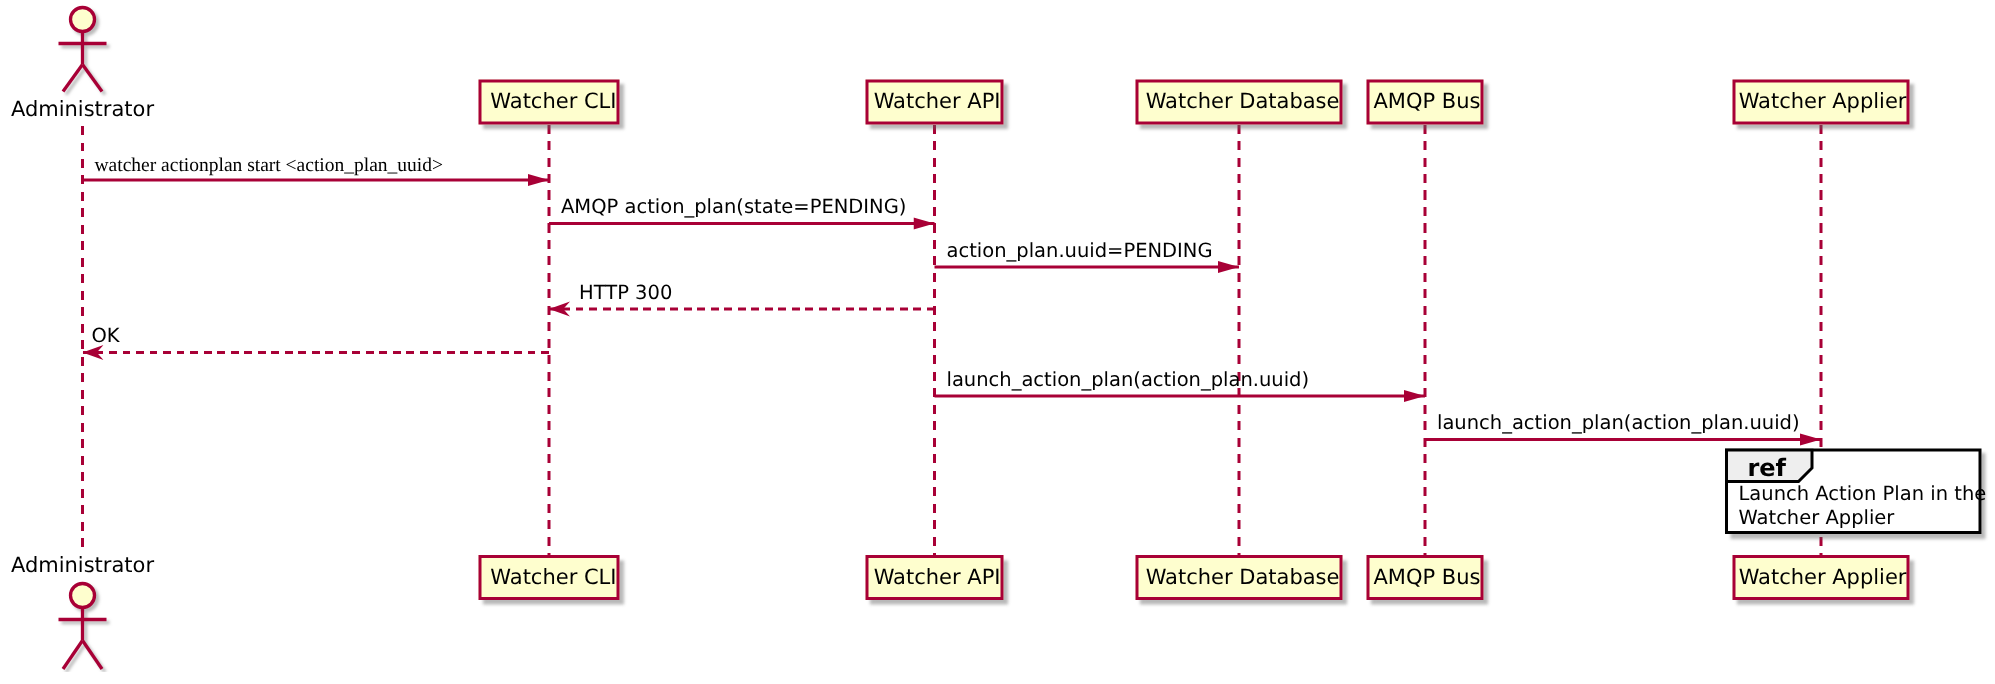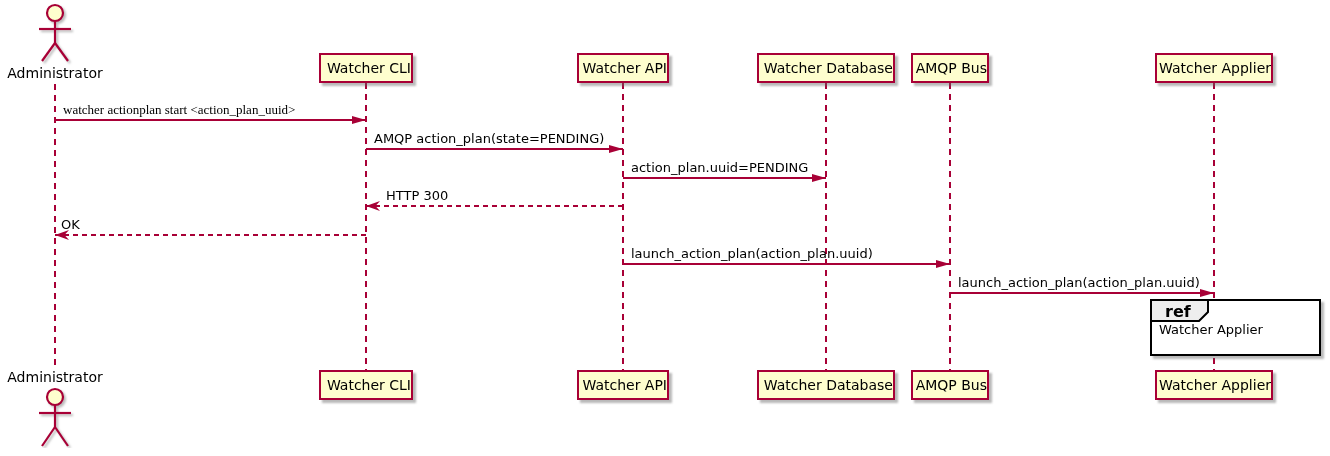--- a/index.html
+++ b/index.html
@@ -144,20 +144,21 @@
       <polygon points="0,1 14,5 0,9" fill="#A80036"></polygon>
     </svg>
   </div>
 
   <div class="refbox">
     <svg class="ref-tab" width="60" height="23" viewBox="0 0 60 23">
       <polygon points="1,1 58,1 58,13 49,22 1,22" fill="#EEEEEE" stroke="#000000" stroke-width="2"></polygon>
     </svg>
     <span class="ref-keyword">ref</span>
     <div class="ref-body">
+      <div>Launch Action Plan in the</div>
       <div>Watcher Applier</div>
     </div>
   </div>
 
   <div class="pbox" style="left:319px;top:370px;width:94px;">
       <span>Watcher CLI</span>
     </div>
   <div class="pbox" style="left:577px;top:370px;width:92px;">
       <span>Watcher API</span>
     </div>

